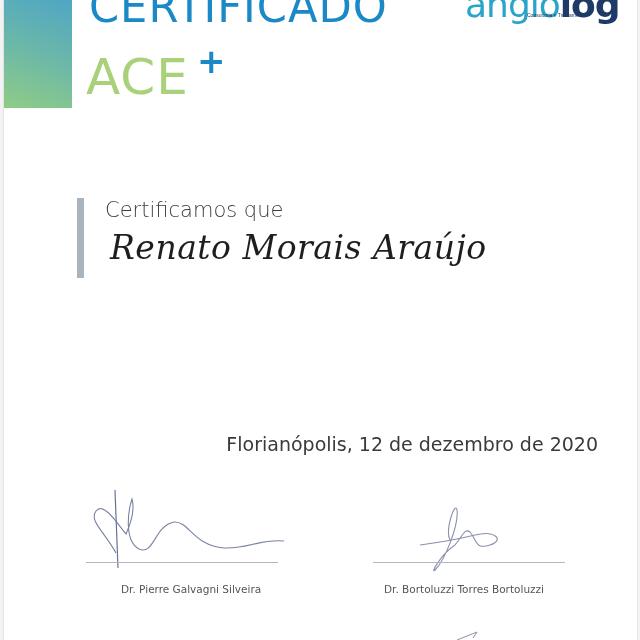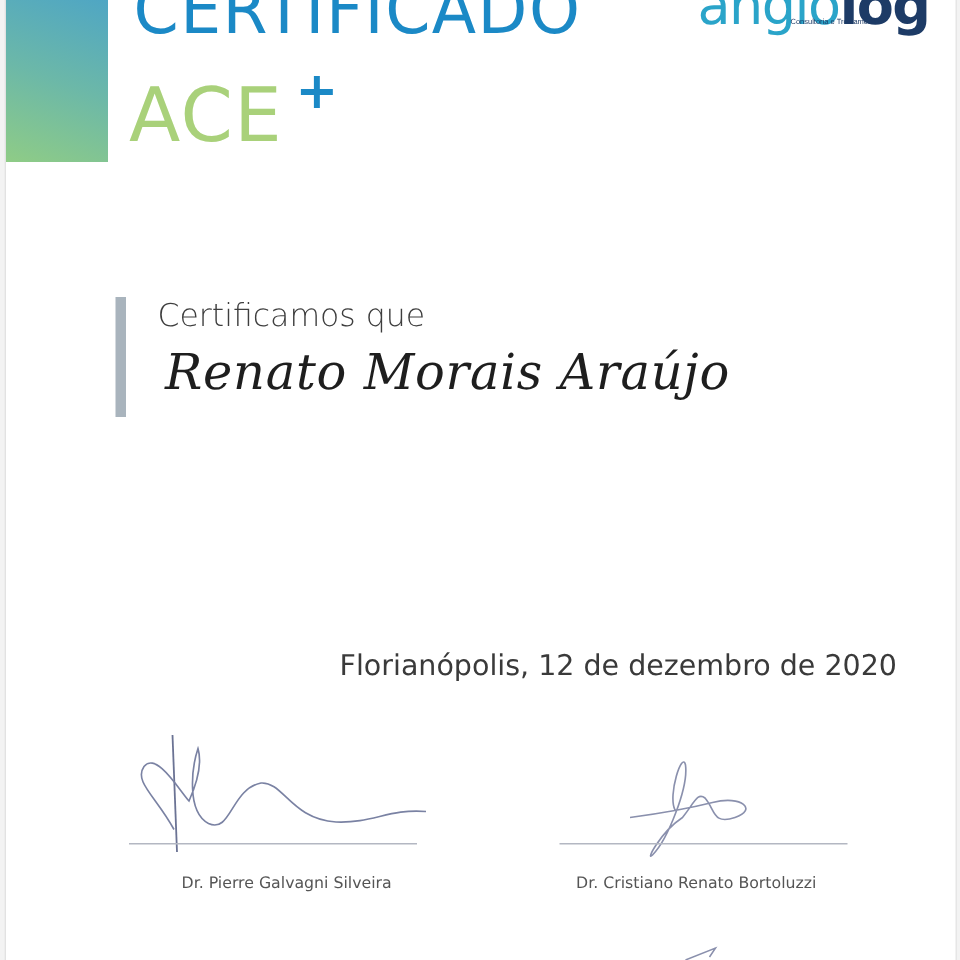--- a/index.html
+++ b/index.html
@@ -107,17 +107,17 @@
   <path d="M29 4 L32 82" stroke="#6b7394" stroke-width="1.2" fill="none"></path>
   <path d="M32 82 C 20 60, 5 50, 12 40 C 20 30, 35 55, 42 63 C 50 45, 50 35, 48 28 C 44 40, 40 70, 55 78 C 70 85, 70 55, 90 51 C 105 50, 110 75, 140 77 C 165 78, 175 68, 200 70" stroke="#7a82a3" stroke-width="1.1" fill="none" transform="translate(-2,-15)"></path>
 </svg>
 <div class="sig-line" style="left:86px; top:562px; width:192px;"></div>
 <div class="sig-name" style="left:107px; top:583px;margin-left:14px;">Dr. Pierre Galvagni Silveira</div>
 
 <svg class="sig" style="left:415px; top:500px;" width="110" height="80" viewBox="0 0 110 80">
   <path d="M35 40 C 30 30, 40 0, 42 10 C 44 25, 30 60, 20 70 C 15 75, 25 55, 40 45 C 48 35, 50 28, 55 32 C 62 40, 60 50, 75 45 C 90 40, 80 30, 60 35 C 40 40, 20 43, 5 45" stroke="#8a90ad" stroke-width="1.1" fill="none"></path>
 </svg>
 <div class="sig-line" style="left:373px; top:562px; width:192px;"></div>
-<div class="sig-name" style="left:384px; top:583px;">Dr. Cristiano Renato Bortoluzzi</div>
+<div class="sig-name" style="left:384px; top:583px;">Dr. Bortoluzzi Torres Bortoluzzi</div>
 
 <svg class="sig" style="left:455px; top:630px;" width="30" height="10" viewBox="0 0 30 10">
   <path d="M2 10 L 22 2 L 18 8" stroke="#8a90ad" stroke-width="1" fill="none"></path>
 </svg>
 
 </body></html>

